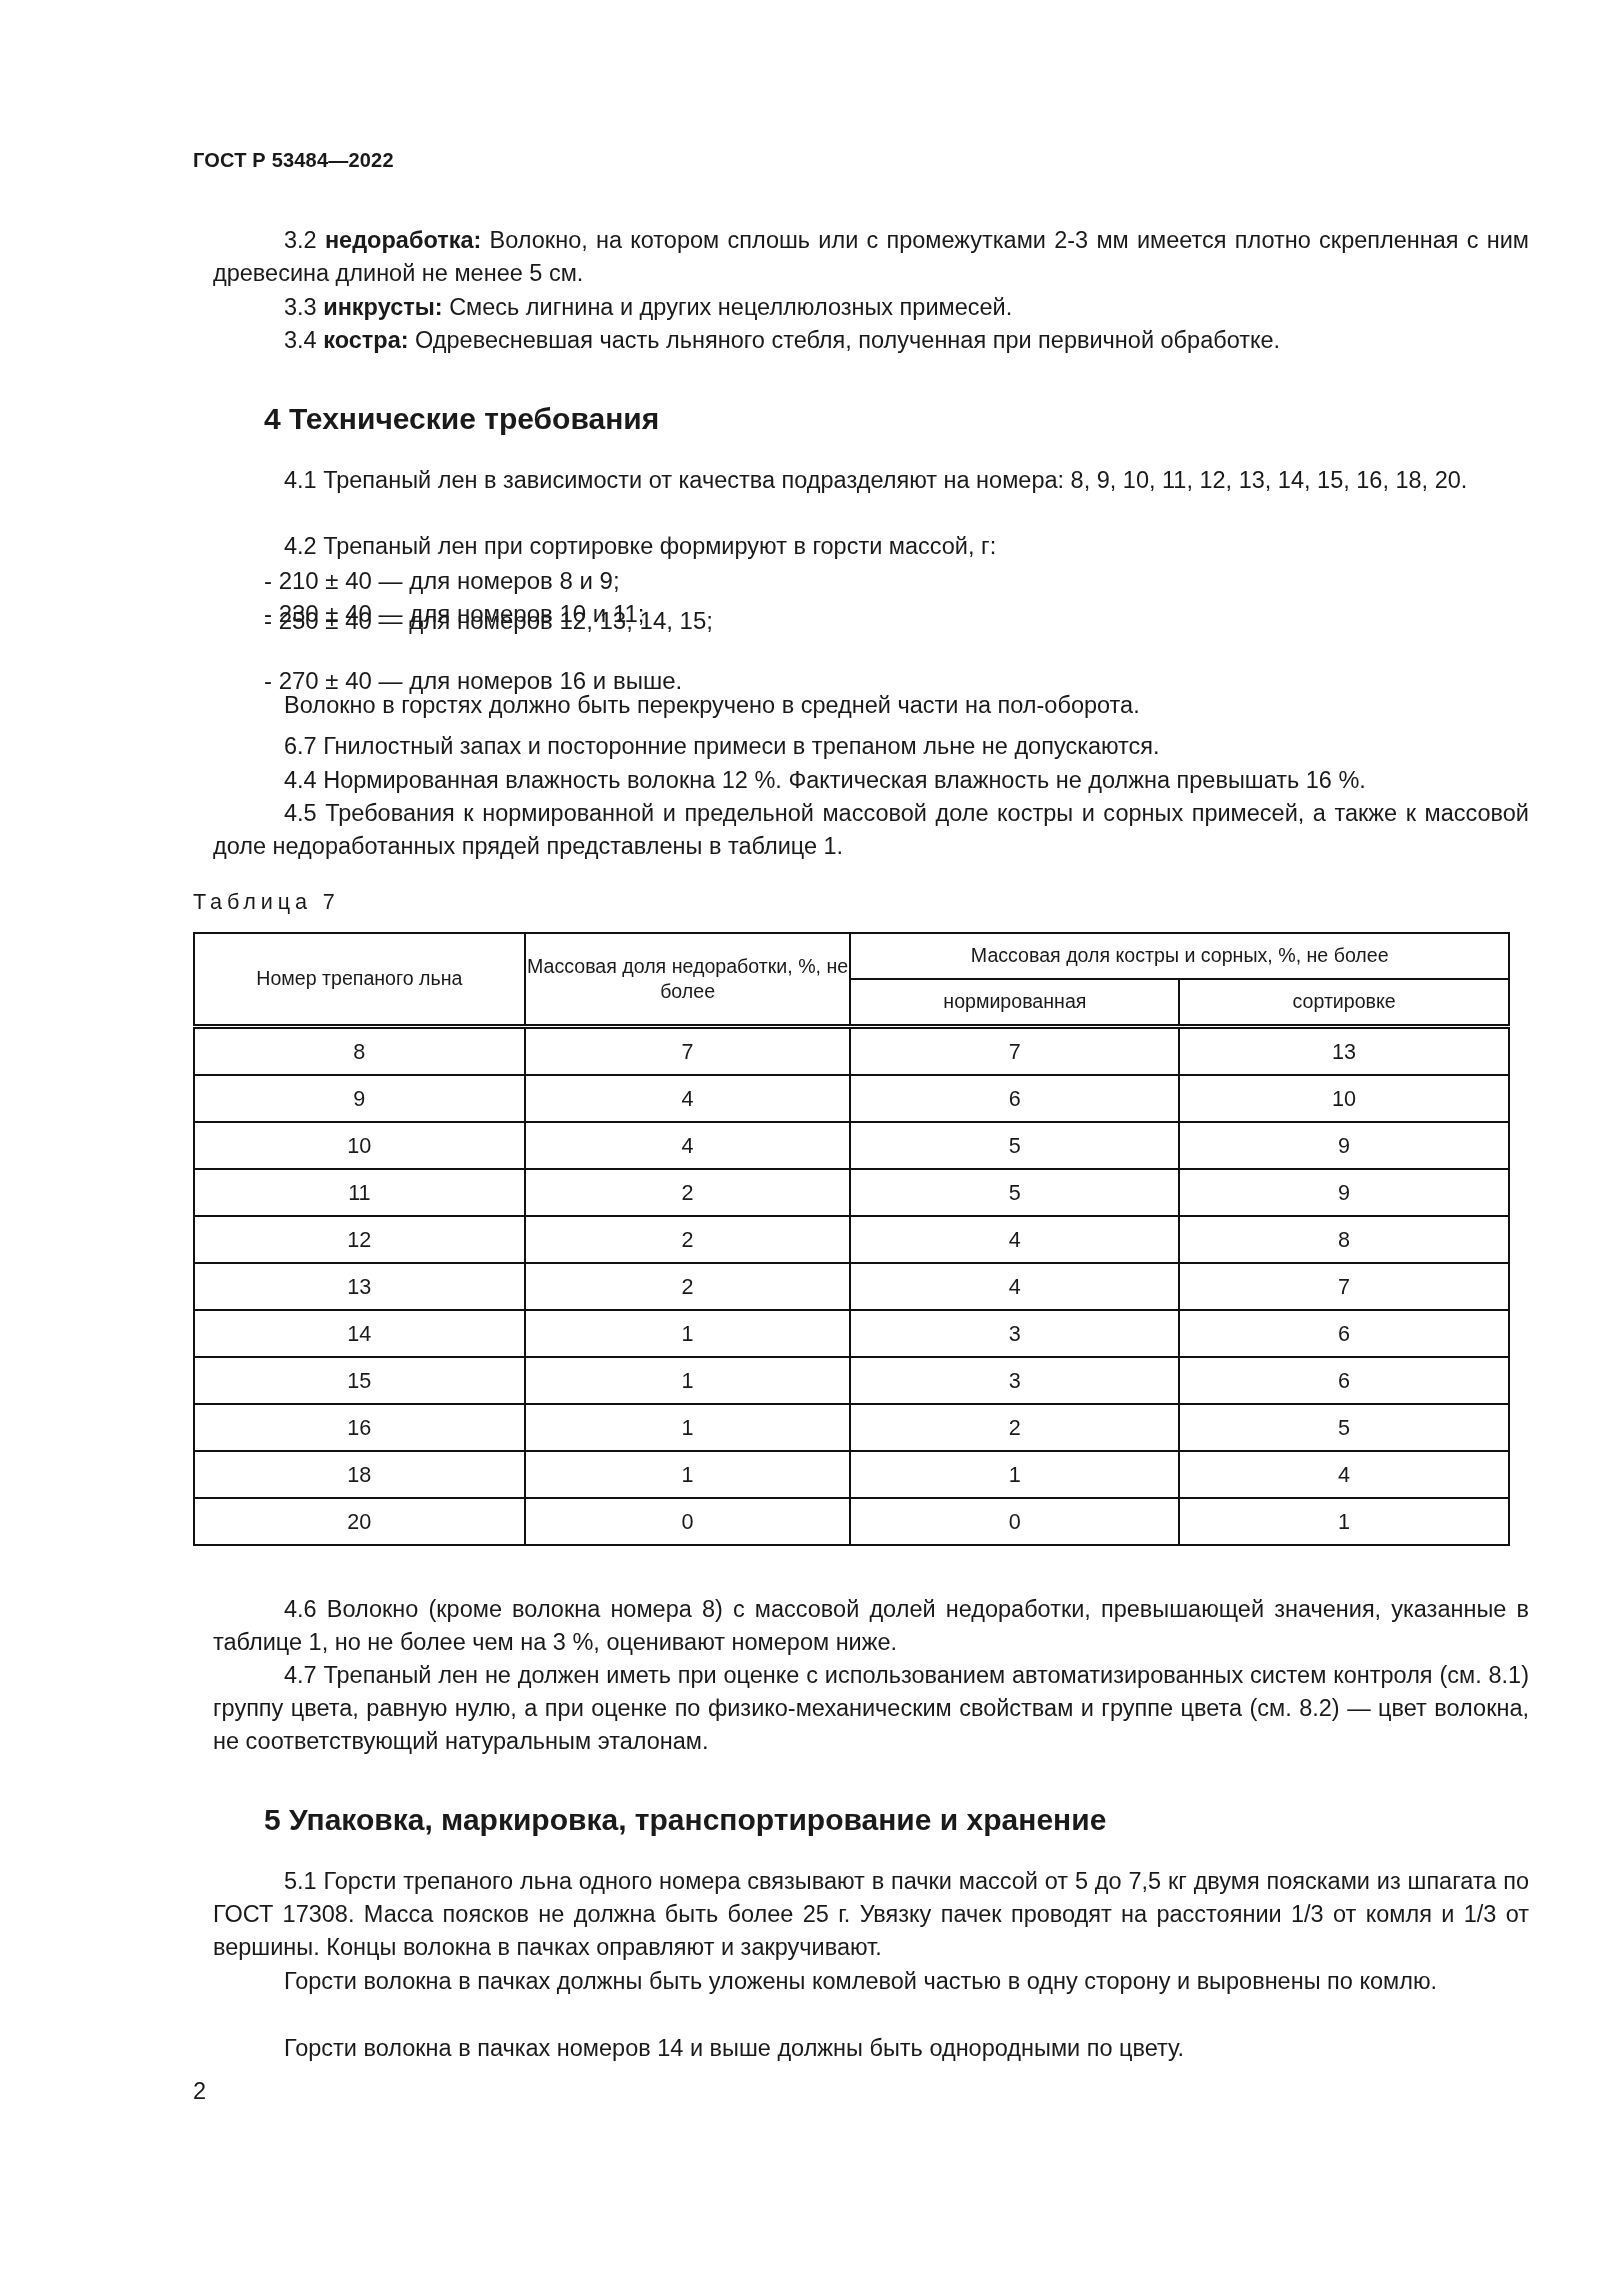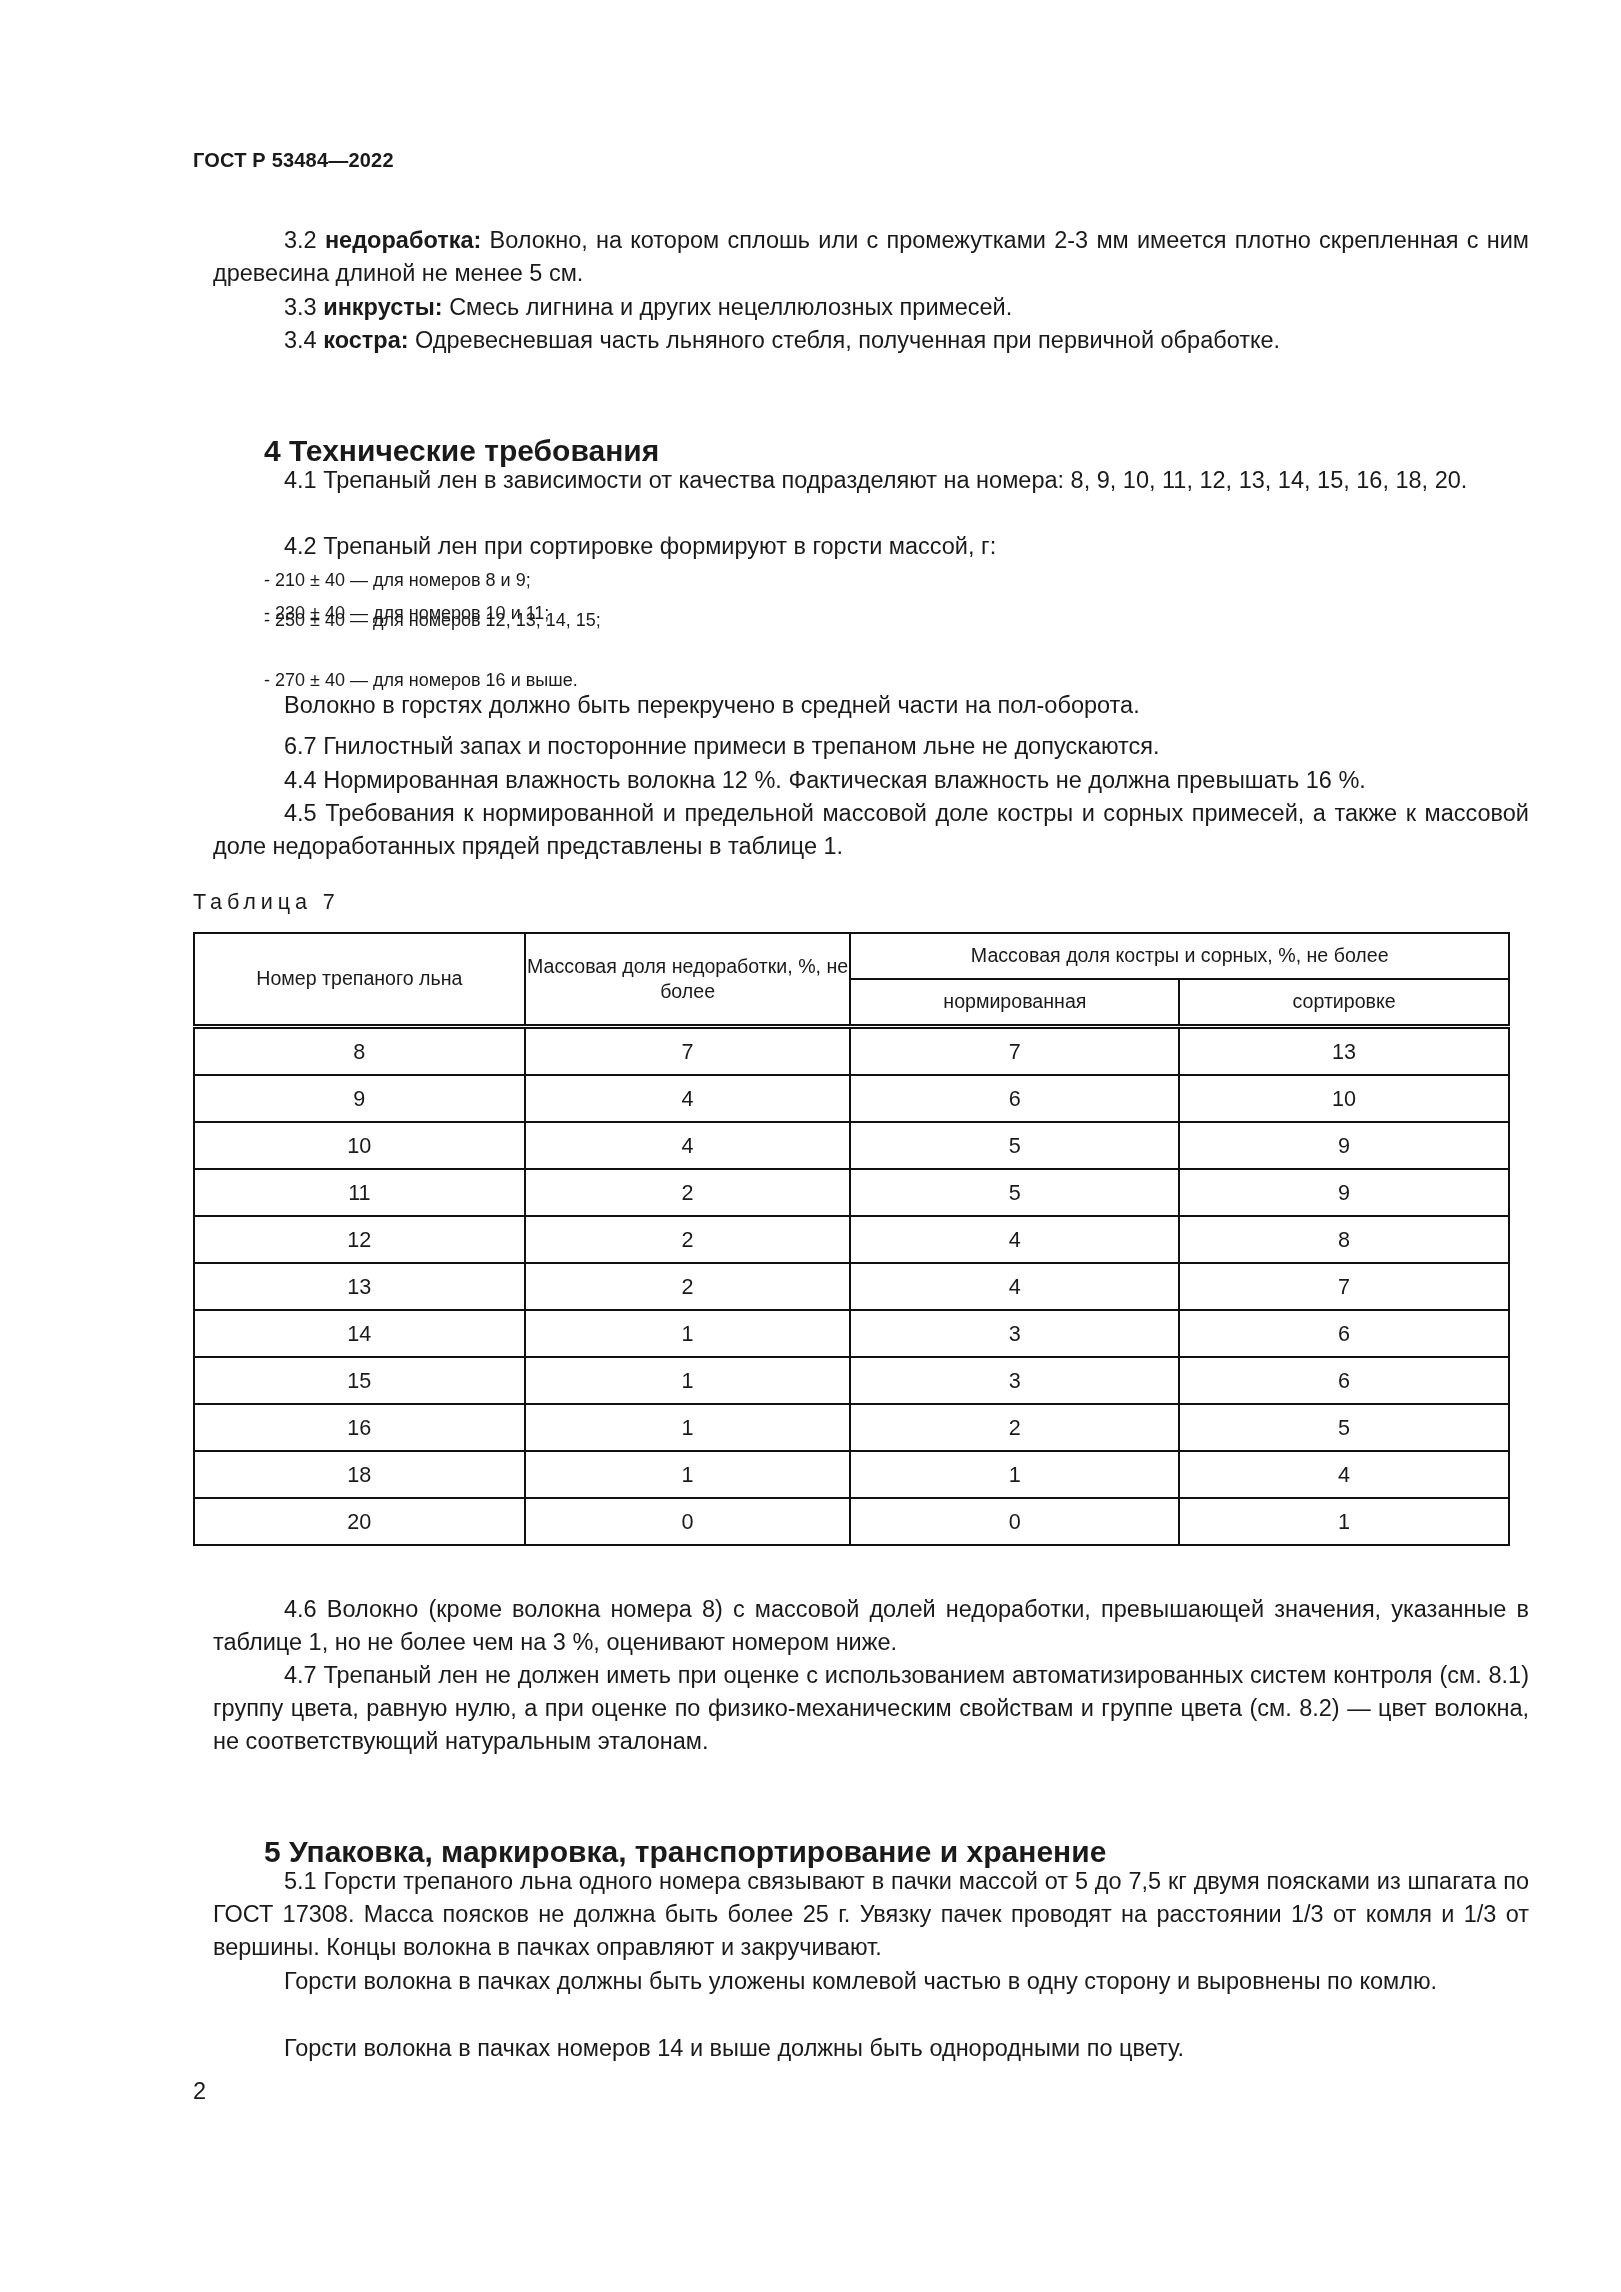--- a/index.html
+++ b/index.html
@@ -1,22 +1,22 @@
 <!DOCTYPE html>
 <html><head>
 <meta charset="utf-8">
 <style>
   html, body { margin: 0; padding: 0; background: #ffffff; }
   body { width: 1621px; height: 2293px; position: relative; overflow: hidden;
          font-family: "Liberation Sans", "DejaVu Sans", sans-serif; color: #1a1a1a; }
   .hdr { position: absolute; left: 193px; top: 149px; font-size: 20px; font-weight: bold; letter-spacing: 0.2px; }
   .p { position: absolute; left: 193px; width: 1316px; font-size: 23.5px; line-height: 33px; text-align: justify; margin-left: 20px; }
   .p.ind { text-indent: 71px; }
-  .li { position: absolute; left: 264px; font-size: 18px; line-height: 33px; white-space: nowrap; }
-  .h2 { position: absolute; left: 264px; font-size: 30px; font-weight: bold; white-space: nowrap; margin-top: 32px; }
+  .li { position: absolute; left: 264px; font-size: 24px; line-height: 33px; white-space: nowrap; }
+  .h2 { position: absolute; left: 264px; font-size: 30px; font-weight: bold; white-space: nowrap; }
   b.term { font-weight: bold; }
   .cap { position: absolute; left: 193px; top: 889px; font-size: 21.6px; letter-spacing: 4.9px; }
   table.t { position: absolute; left: 193px; top: 932px; width: 1317px; border-collapse: collapse;
             font-size: 21.6px; text-align: center; }
   table.t td, table.t th { border: 2px solid #111; font-weight: normal; padding: 0; }
   table.t th { font-size: 19.6px; line-height: 25.5px; }
   table.t thead tr.r1 th { height: 44px; }
   table.t thead tr.r2 th { height: 44px; }
   table.t thead tr.r2 th, table.t thead th.rs { border-bottom: 5.9px double #111; }
   table.t tbody td { height: 45px; }

